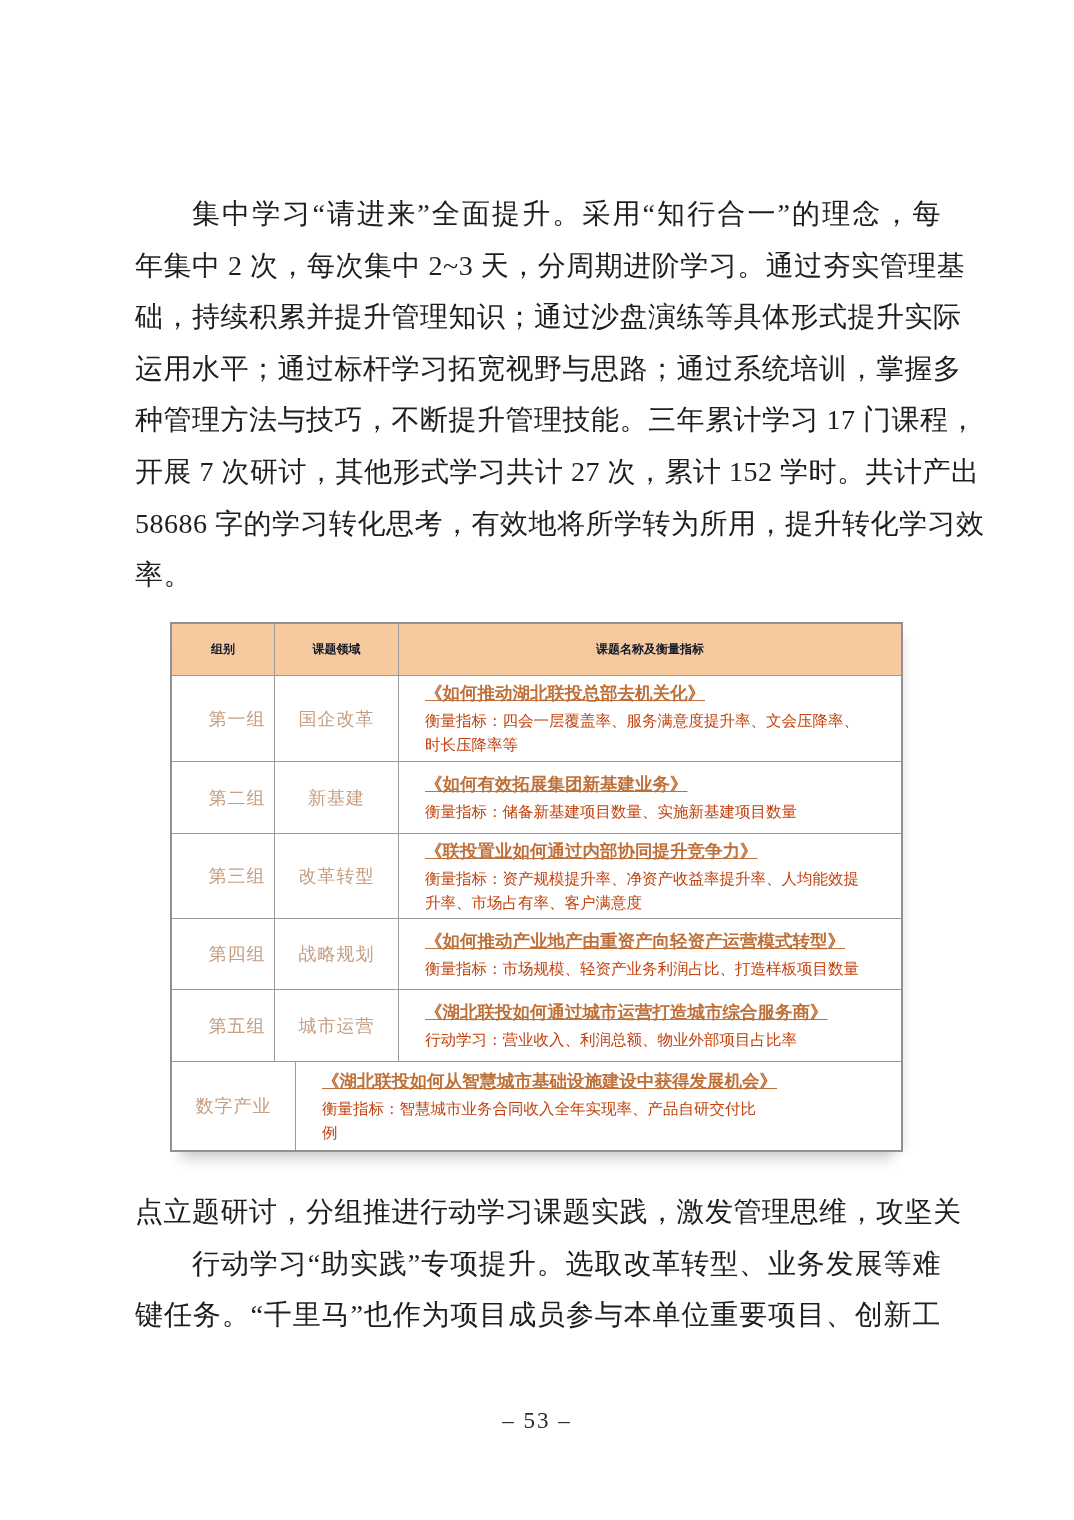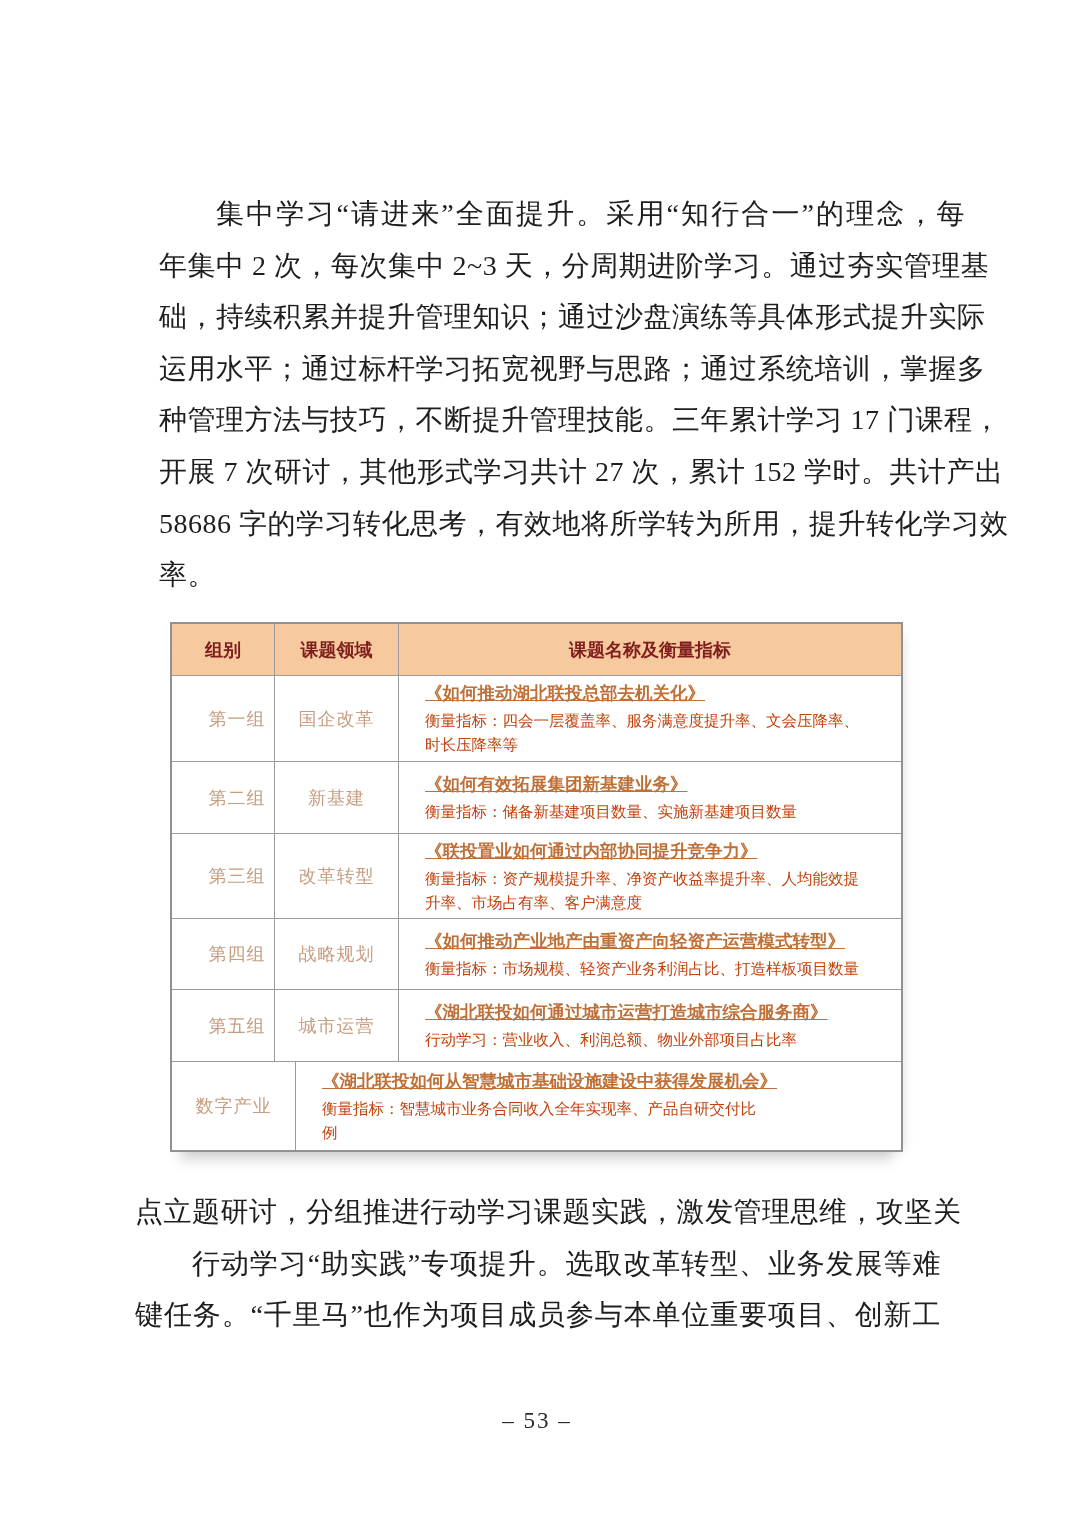--- a/index.html
+++ b/index.html
@@ -10,21 +10,21 @@
     background:#ffffff;
     font-family:"Liberation Serif","DejaVu Serif",serif;
     color:#1e1e1e;
     overflow:hidden;
   }
   
   .para {
     position:absolute;
     left:135px; width:806px;
   }
-  .para-1 { top:188px;margin-left:24px; }
+  .para-1 { top:188px; }
   .para-2 { top:1186px; }
   .line {
     height:51.6px;
     line-height:51.6px;
     font-size:28px;
     letter-spacing:0.5px;
     text-align:justify;
     text-align-last:justify;
     white-space:nowrap;
   }
@@ -40,21 +40,21 @@
     font-family:"Liberation Sans","DejaVu Sans",sans-serif;
     box-shadow:0 18px 12px -10px rgba(0,0,0,0.16), 10px 6px 10px -8px rgba(0,0,0,0.10);
   }
   .t-row { display:flex; width:100%; }
   .t-row + .t-row { border-top:1px solid #9a9a9a; }
   .t-c1 { width:103px; border-right:1px solid #9a9a9a; display:flex; align-items:center; justify-content:center;padding-left:28px; }
   .t-c2 { width:124px; border-right:1px solid #9a9a9a; display:flex; align-items:center; justify-content:center; }
   .t-c3 { flex:1; display:flex; flex-direction:column; justify-content:center; padding:8px 8px 8px 26px; }
   .t-head { background:#f6c99e; height:51px; }
   .t-head .t-c1, .t-head .t-c2, .t-head .t-c3 {
-    font-size:18px; font-weight:700; color:#7f1d1d;
+    font-size:12px; font-weight:700; color:#0f172a;
     display:flex; align-items:center; justify-content:center; padding:3px;
   }
   .rh-1 { height:86px; }
   .rh-2 { height:72px; }
   .rh-3 { height:85px; }
   .rh-4 { height:71px; }
   .rh-5 { height:72px; }
   .rh-6 { height:89px; }
   .cell-text { font-size:18px; color:#c69e82; letter-spacing:1px; }
   .topic-title {

